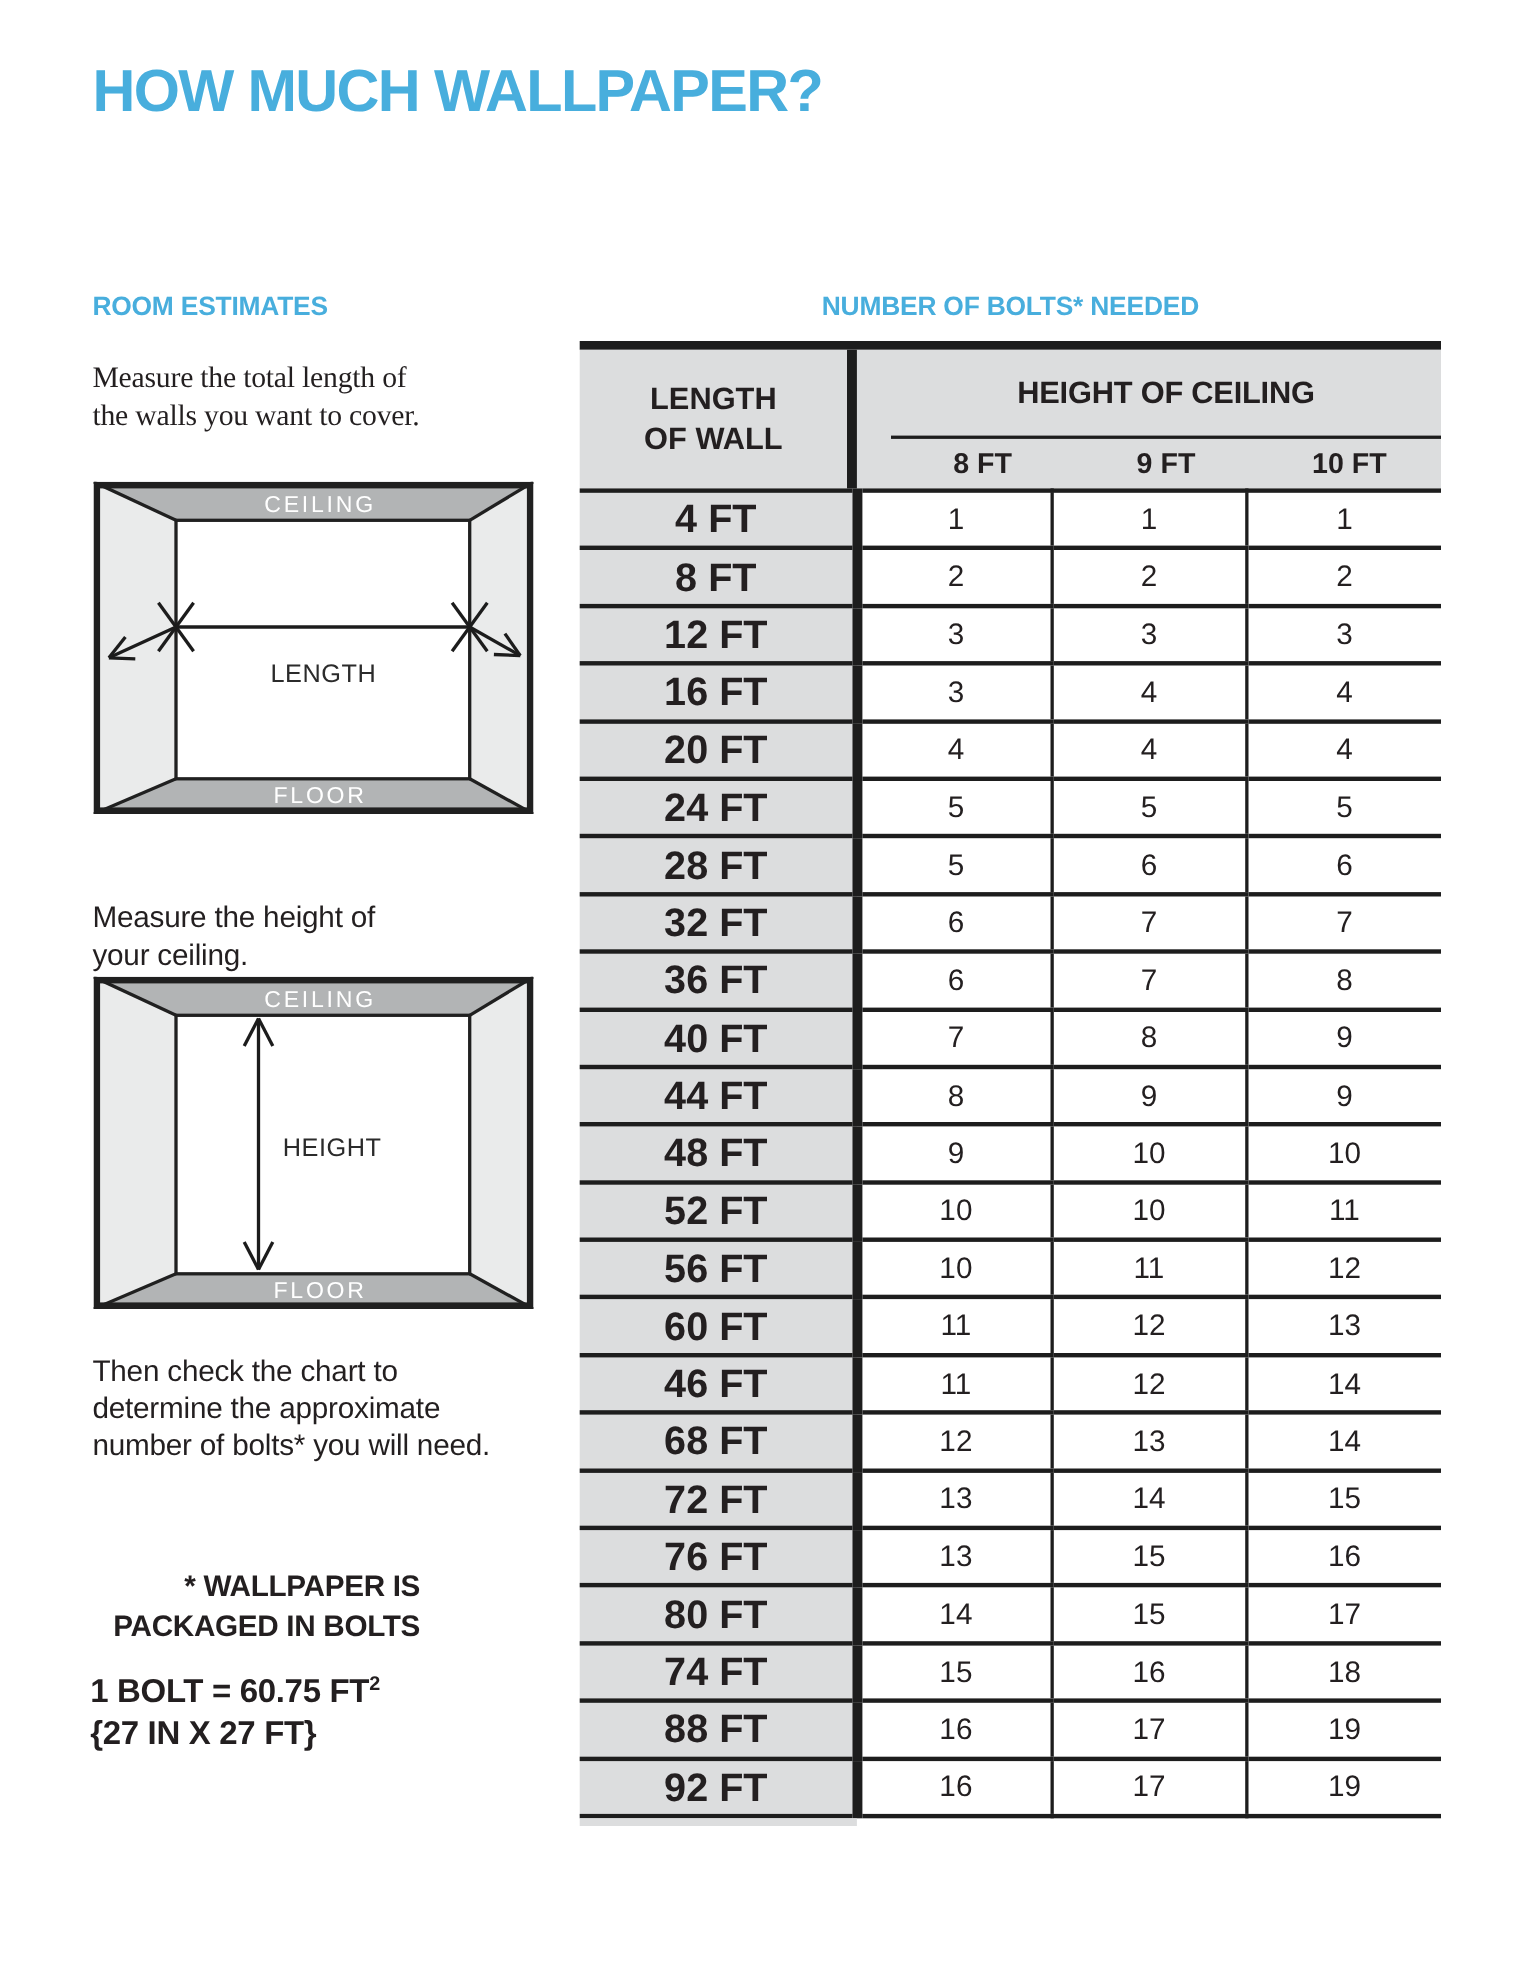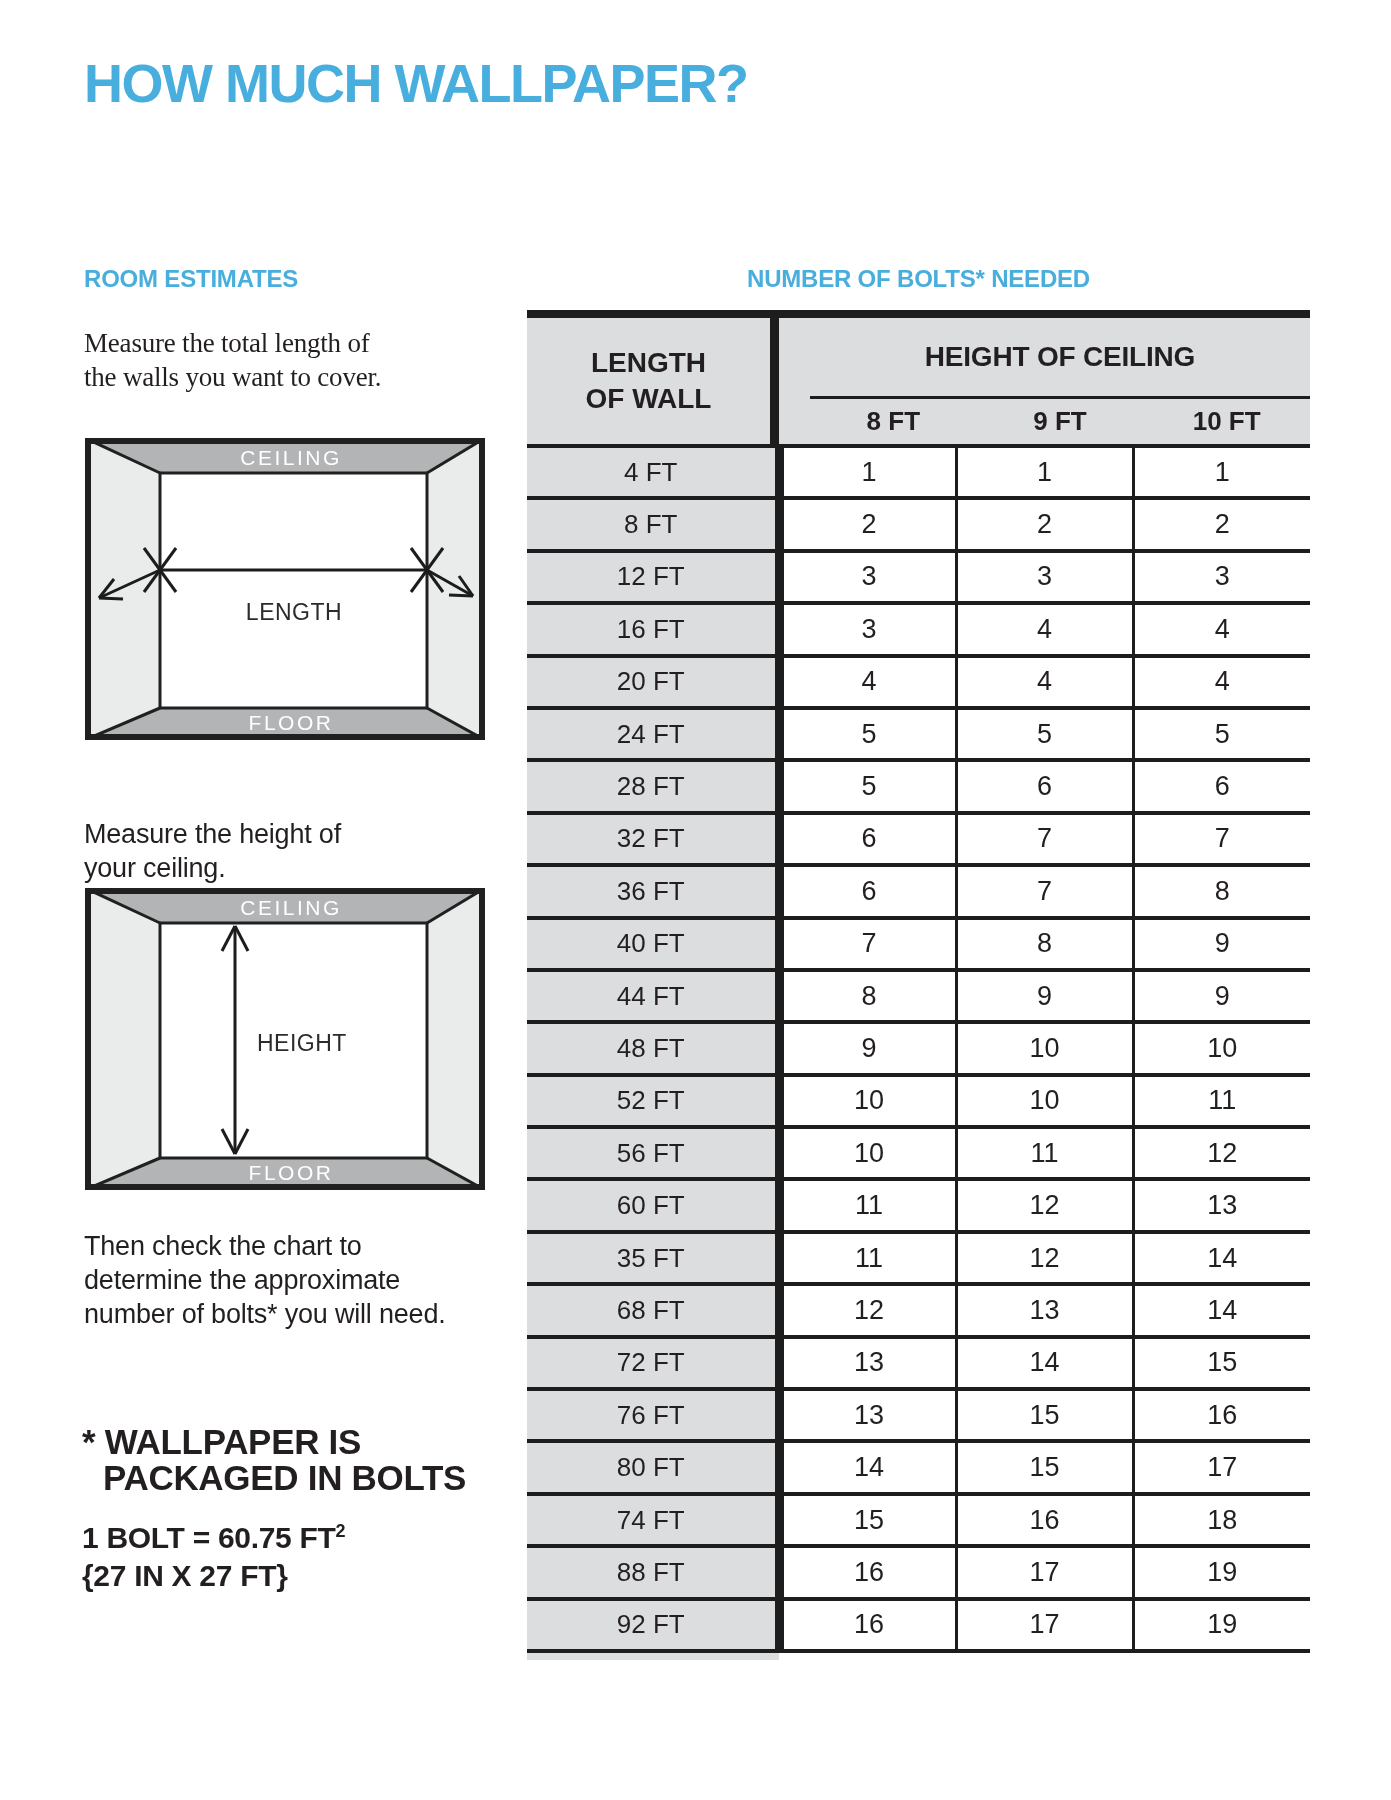--- a/index.html
+++ b/index.html
@@ -29,22 +29,22 @@
   #step3{top:1229px;}
 
   .diagram{position:absolute;left:85px;width:400px;height:302px;}
   #diagram-length{top:438px;}
   #diagram-height{top:888px;}
   .diagram svg{display:block;width:100%;height:100%;}
   .diagram text{font-family:"Liberation Sans",sans-serif;}
   .room-label{fill:#ffffff;font-size:21px;letter-spacing:2.5px;}
   .dim-label{fill:#2b2b2b;font-size:23px;letter-spacing:0.5px;}
 
-  .footnote{position:absolute;left:82px;top:1424px;font-size:35px;font-weight:bold;
-    line-height:36px;letter-spacing:-0.3px;}
+  .footnote{position:absolute;left:82px;top:1424px;font-size:27px;font-weight:bold;
+    line-height:36px;letter-spacing:-0.3px;text-align:right;}
   .footnote .l2{display:block;padding-left:21px;}
 
   .bolt-info{position:absolute;left:82px;top:1519px;font-size:30px;font-weight:bold;
     line-height:38px;letter-spacing:-0.3px;}
   .bolt-info sup{font-size:60%;vertical-align:super;line-height:0;}
 
   
   #table-wrap{position:absolute;left:527px;top:310px;width:783px;}
   .t-topborder{height:8px;background:var(--line);}
   .t-head{display:flex;background:var(--cell-gray);}
@@ -56,21 +56,21 @@
     justify-content:center;font-weight:bold;font-size:28px;letter-spacing:-0.2px;}
   .th-cols{height:45px;display:flex;}
   .th-col{flex:1;display:flex;align-items:center;justify-content:center;font-weight:bold;
     font-size:26px;}
 
   table.bolt-body{width:783px;border-collapse:collapse;table-layout:fixed;
     border-top:4px solid var(--line);border-bottom:4px solid var(--line);}
   table.bolt-body th,table.bolt-body td{height:52.4px;padding:0;text-align:center;
     vertical-align:middle;}
   table.bolt-body tr + tr th,table.bolt-body tr + tr td{border-top:4px solid var(--line);}
-  table.bolt-body th{background:var(--cell-gray);font-weight:normal;font-size:26px;
+  table.bolt-body th{background:var(--cell-gray);font-weight:bold;font-size:36px;
     border-right:9px solid var(--line);}
   table.bolt-body td{font-size:27px;font-weight:normal;background:#ffffff;}
   table.bolt-body td + td{border-left:3px solid var(--line);}
   .t-stub{width:252px;height:7px;background:var(--cell-gray);}
 </style>
 </head>
 <body>
 
 <div id="page">
 
@@ -281,21 +281,21 @@
           </tr>
 
           <tr>
             <th>60 FT</th>
             <td>11</td>
             <td>12</td>
             <td>13</td>
           </tr>
 
           <tr>
-            <th>35 FT</th>
+            <th>46 FT</th>
             <td>11</td>
             <td>12</td>
             <td>14</td>
           </tr>
 
           <tr>
             <th>68 FT</th>
             <td>12</td>
             <td>13</td>
             <td>14</td>

